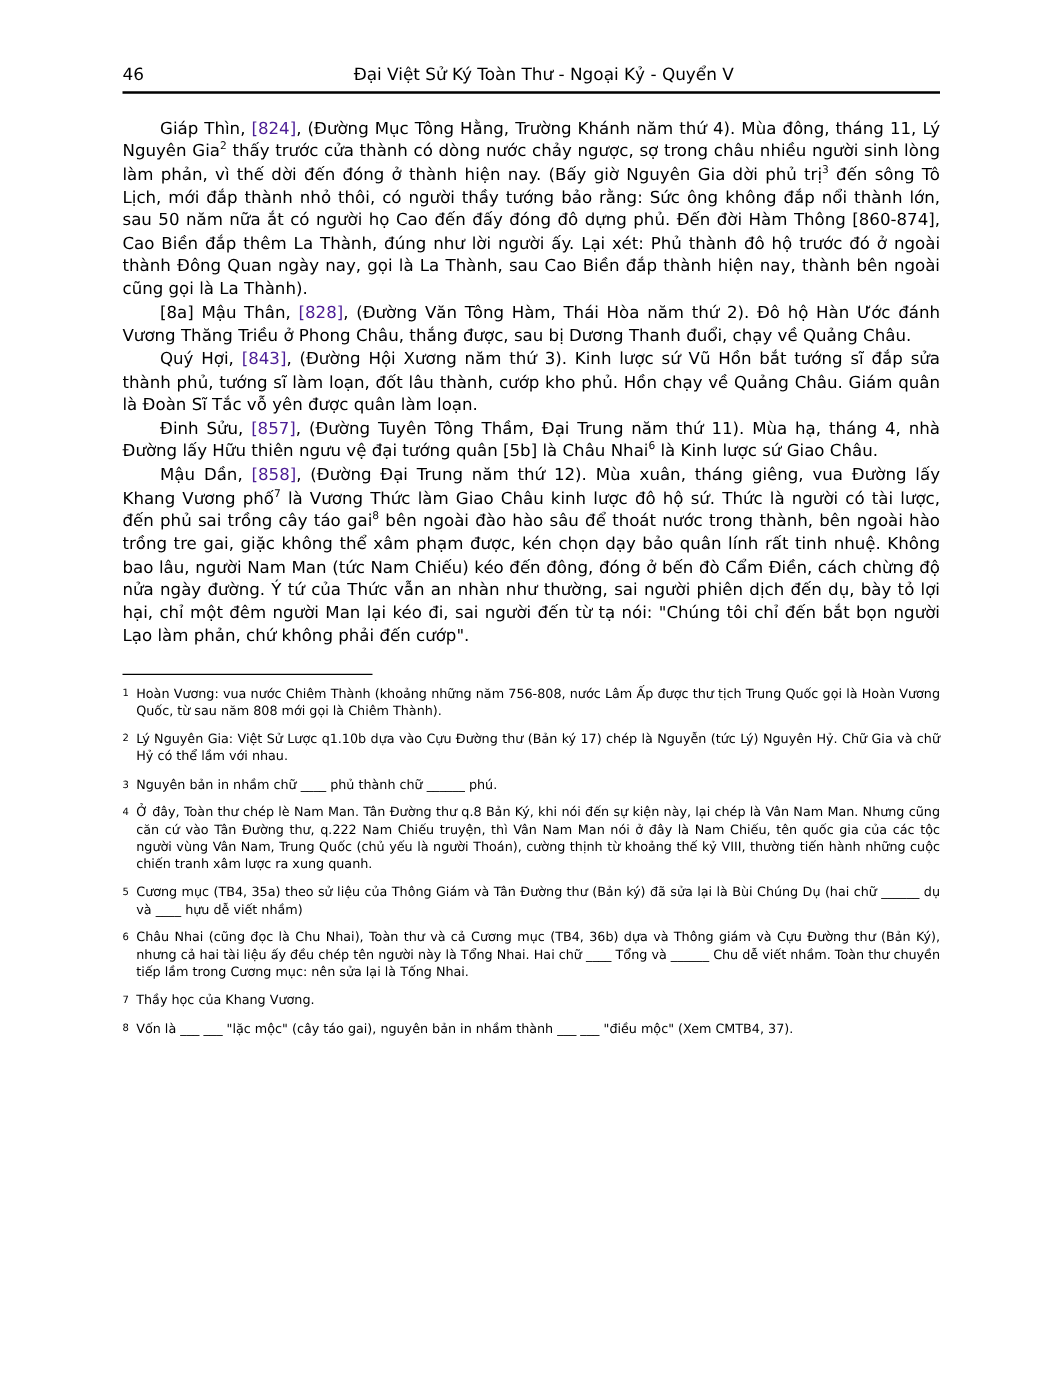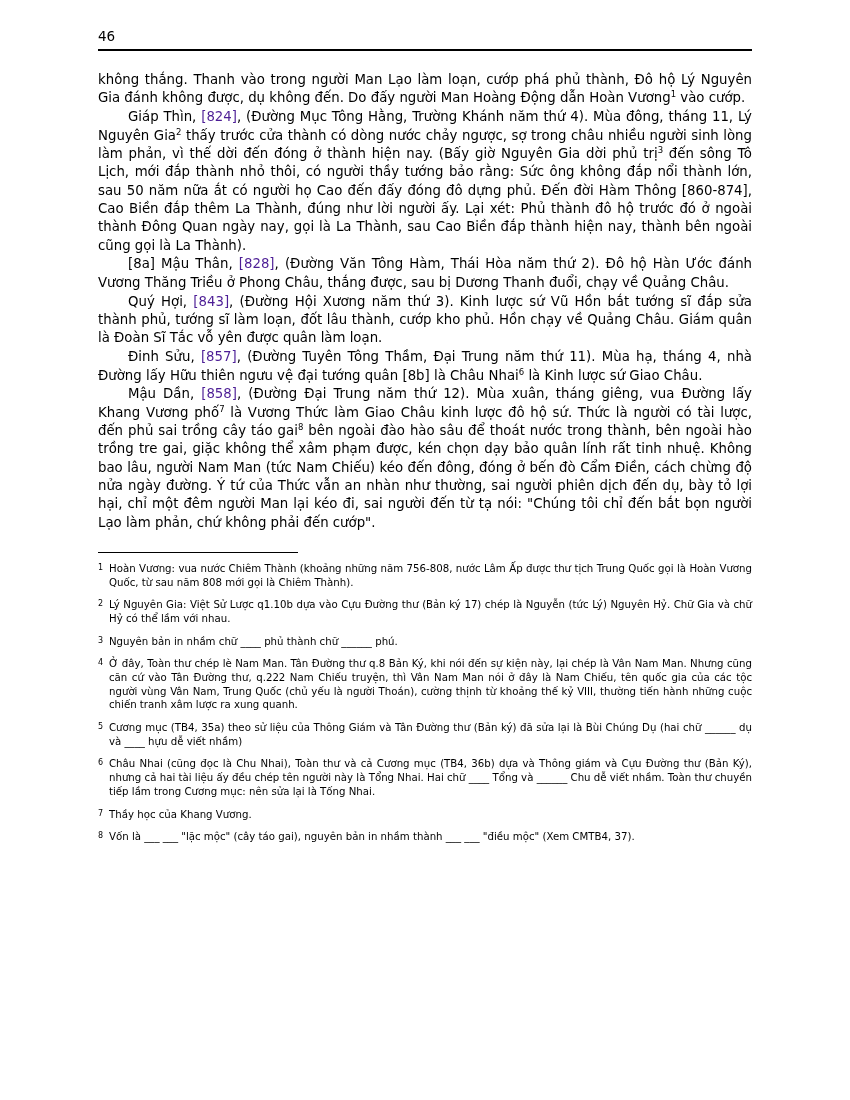--- a/index.html
+++ b/index.html
@@ -11,21 +11,21 @@
     width: 850px;
     height: 1100px;
     font-family: "DejaVu Sans", sans-serif;
     color: #000000;
   }
   .page {
     position: relative;
     width: 850px;
     height: 1100px;
     box-sizing: border-box;
-    padding: 28px 98px 0 98px;
+    padding: 52px 98px 0 98px;
   }
   
   .header {
     display: flex;
     align-items: baseline;
     font-size: 13.5px;
     padding-bottom: 5px;
   }
   .header .page-num {
     width: 60px;
@@ -89,36 +89,36 @@
     text-align: justify;
   }
 </style>
 </head>
 <body>
 
 <div class="page">
 
   <div class="header">
     <div class="page-num">46</div>
+    <div class="head-title">Đại Việt Sử Ký Toàn Thư - Ngoại Kỷ - Quyển V</div>
   </div>
   <div class="header-rule"></div>
 
   <div class="body-text">
 
-    <p><span>không thắng.  Thanh vào trong người Man Lạo làm loạn, cướp phá phủ thành, Đô hộ Lý Nguyên Gia đánh không được, dụ không đến.  Do đấy người Man Hoàng Động dẫn Hoàn Vương</span><sup>1</sup><span> vào cướp.</span></p>
 
     <p class="indent"><span class="bold">Giáp Thìn</span>, <span class="year">[824]</span><span>, (Đường Mục Tông Hằng, Trường Khánh năm thứ 4).  Mùa đông, tháng 11, Lý Nguyên Gia</span><sup>2</sup><span> thấy trước cửa thành có dòng nước chảy ngược, sợ trong châu nhiều người sinh lòng làm phản, vì thế dời đến đóng ở thành hiện nay.  (Bấy giờ Nguyên Gia dời phủ trị</span><sup>3</sup><span> đến sông Tô Lịch, mới đắp thành nhỏ thôi, có người thầy tướng bảo rằng: Sức ông không đắp nổi thành lớn, sau 50 năm nữa ắt có người họ Cao đến đấy đóng đô dựng phủ.  Đến đời Hàm Thông [860-874], Cao Biền đắp thêm La Thành, đúng như lời người ấy.  Lại xét: Phủ thành đô hộ trước đó ở ngoài thành Đông Quan ngày nay, gọi là La Thành, sau Cao Biền đắp thành hiện nay, thành bên ngoài cũng gọi là La Thành).</span></p>
 
     <p class="indent"><span class="bold">[8a] Mậu Thân,</span> <span class="year">[828]</span><span>, (Đường Văn Tông Hàm, Thái Hòa năm thứ 2).  Đô hộ Hàn Ước đánh Vương Thăng Triều ở Phong Châu, thắng được, sau bị Dương Thanh đuổi, chạy về Quảng Châu.</span></p>
 
 
     <p class="indent"><span class="bold">Quý Hợi,</span> <span class="year">[843]</span><span>,  (Đường Hội Xương năm thứ 3).  Kinh lược sứ Vũ Hồn bắt tướng sĩ đắp sửa thành phủ, tướng sĩ làm loạn, đốt lâu thành, cướp kho phủ.  Hồn chạy về Quảng Châu.  Giám quân là Đoàn Sĩ Tắc vỗ yên được quân làm loạn.</span></p>
 
 
-    <p class="indent"><span class="bold">Đinh Sửu,</span> <span class="year">[857]</span><span>, (Đường Tuyên Tông Thầm, Đại Trung năm thứ 11).  Mùa hạ, tháng 4, nhà Đường lấy Hữu thiên ngưu vệ đại tướng quân </span><span class="bold">[8b]</span><span> là Châu Nhai</span><sup>6</sup><span> là Kinh lược sứ Giao Châu.</span></p>
+    <p class="indent"><span class="bold">Đinh Sửu,</span> <span class="year">[857]</span><span>, (Đường Tuyên Tông Thầm, Đại Trung năm thứ 11).  Mùa hạ, tháng 4, nhà Đường lấy Hữu thiên ngưu vệ đại tướng quân </span><span class="bold">[5b]</span><span> là Châu Nhai</span><sup>6</sup><span> là Kinh lược sứ Giao Châu.</span></p>
 
     <p class="indent"><span class="bold">Mậu Dần,</span> <span class="year">[858]</span><span>, (Đường Đại Trung năm thứ 12).  Mùa xuân, tháng giêng, vua Đường lấy Khang Vương phố</span><sup>7</sup><span> là Vương Thức làm Giao Châu kinh lược đô hộ sứ.  Thức là người có tài lược, đến phủ sai trồng cây táo gai</span><sup>8</sup><span> bên ngoài đào hào sâu để thoát nước trong thành, bên ngoài hào trồng tre gai, giặc không thể xâm phạm được, kén chọn dạy bảo quân lính rất tinh nhuệ.  Không bao lâu, người Nam Man (tức Nam Chiếu) kéo đến đông, đóng ở bến đò Cẩm Điền, cách chừng độ nửa ngày đường.  Ý tứ của Thức vẫn an nhàn như thường, sai người phiên dịch đến dụ, bày tỏ lợi hại, chỉ một đêm người Man lại kéo đi, sai người đến từ tạ nói:  "Chúng tôi chỉ đến bắt bọn người Lạo làm phản, chứ không phải đến cướp".</span></p>
 
 
   </div>
 
   <div class="fn-rule"></div>
 
   <div class="footnotes">
     <div class="fn">

